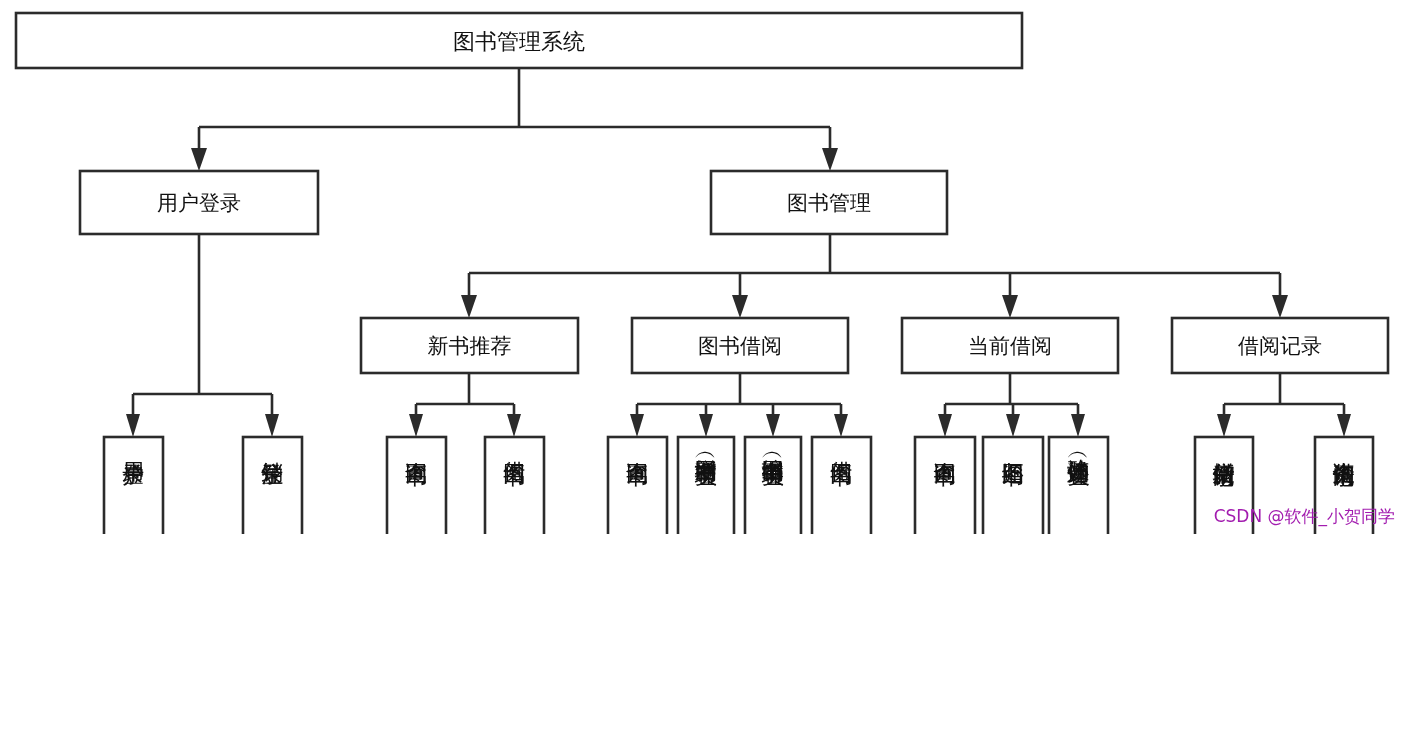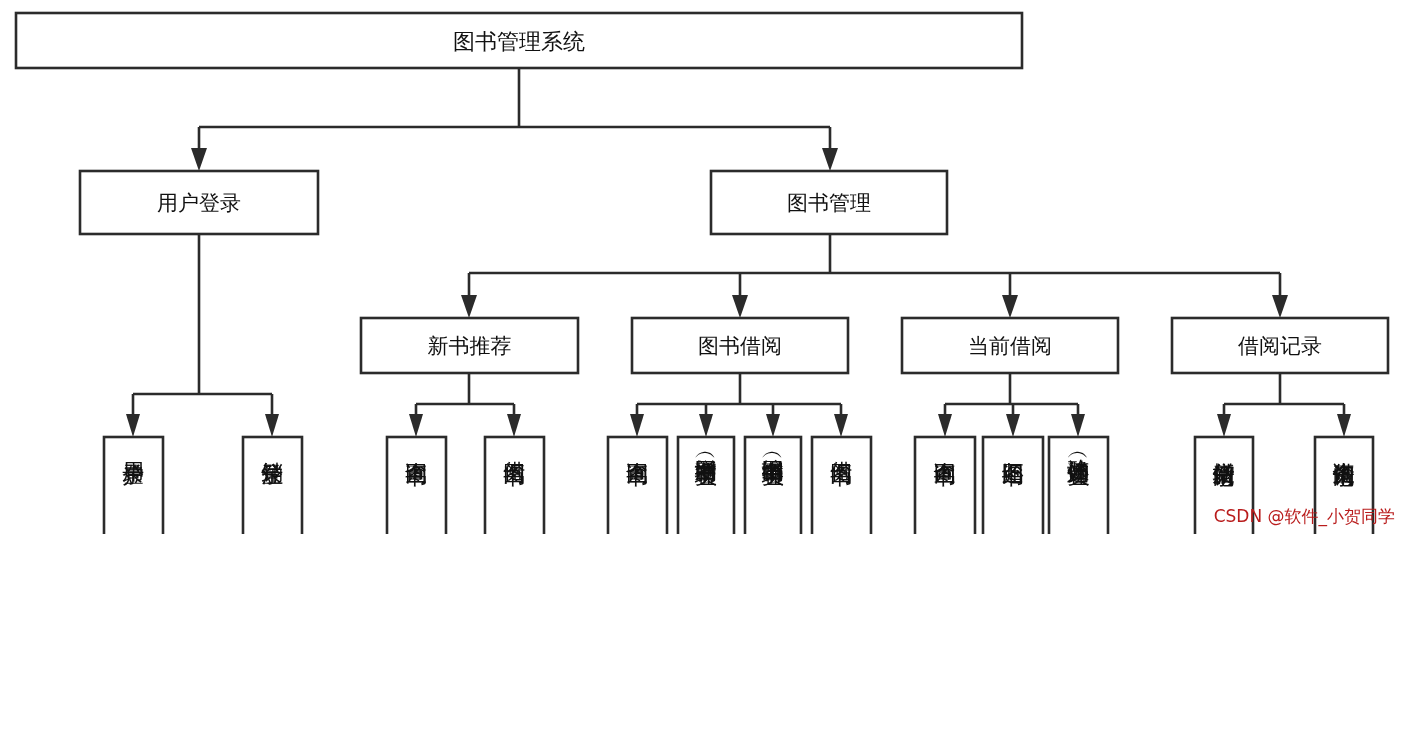--- a/index.html
+++ b/index.html
@@ -71,21 +71,21 @@
     color: #111111;
     letter-spacing: 1px;
     white-space: nowrap;
   }
   .watermark {
     position: absolute;
     right: 10px;
     bottom: 6px;
     font-family: "DejaVu Sans", "Liberation Sans", sans-serif;
     font-size: 17px;
-    color: #b91c1c;
+    color: #a21caf;
     white-space: nowrap;
     user-select: none;
   }
 </style>
 </head>
 <body>
 
 <div id="diagram-root">
 
   <svg class="diagram-canvas" viewBox="0 0 1405 747" xmlns="http://www.w3.org/2000/svg">

